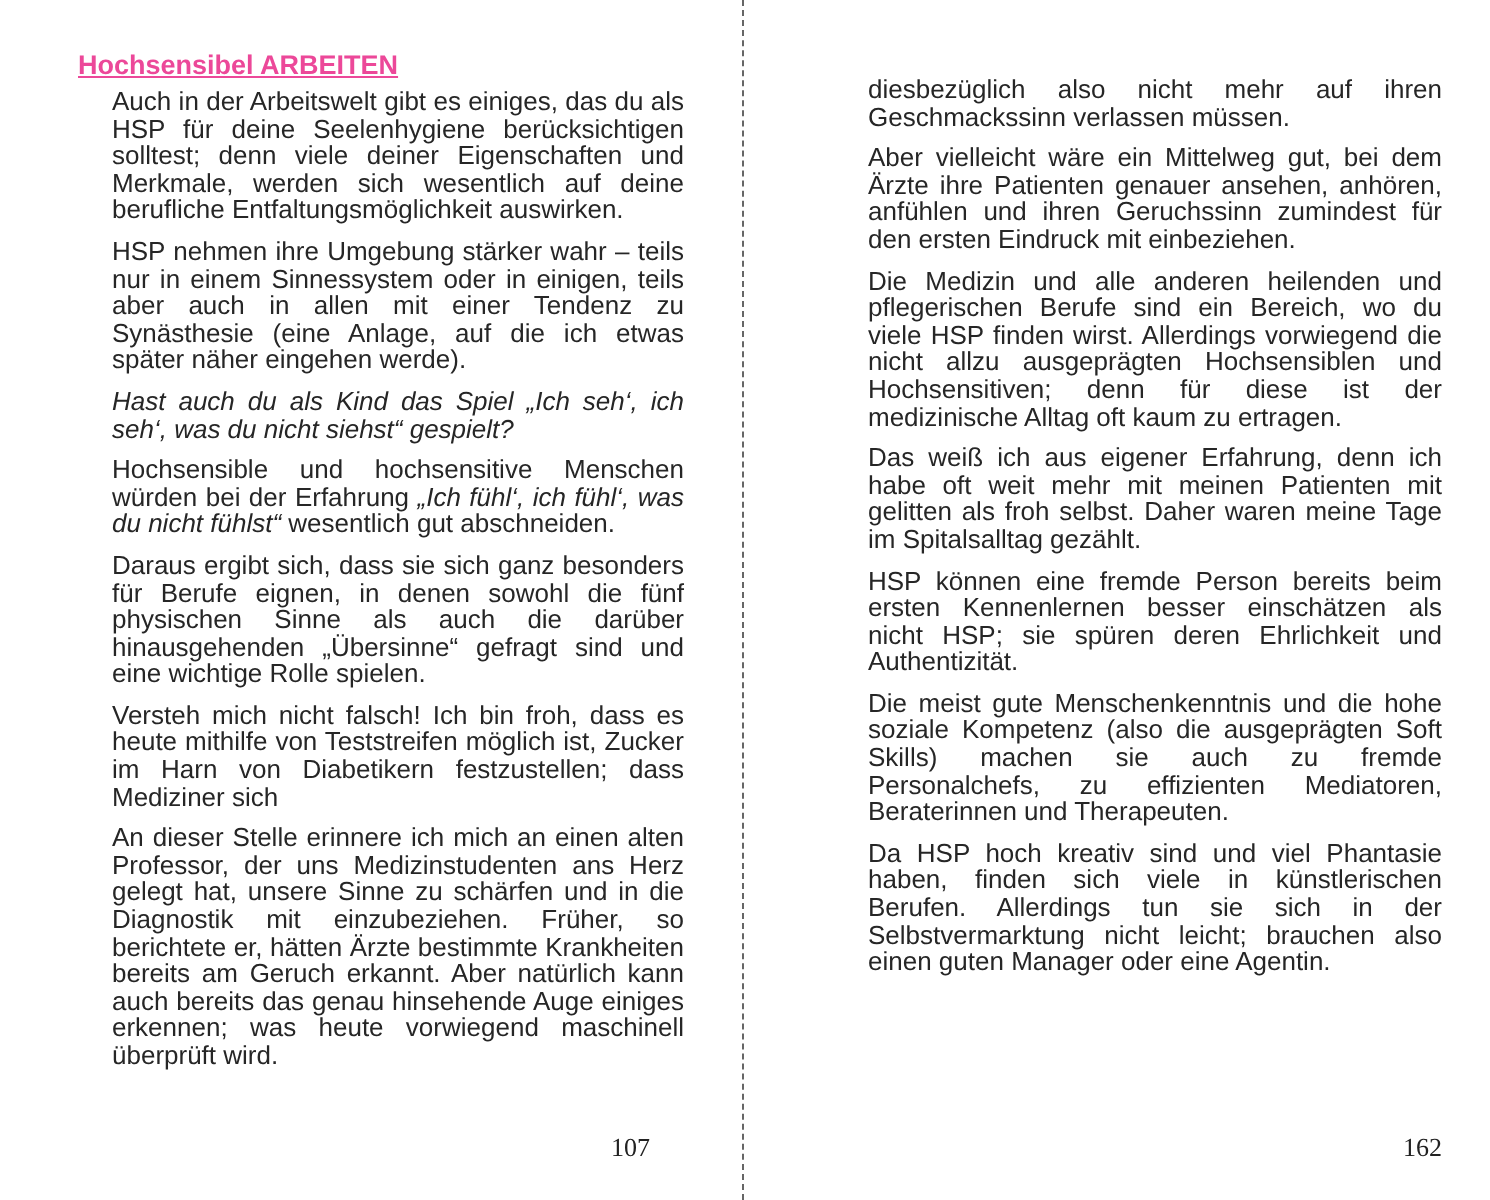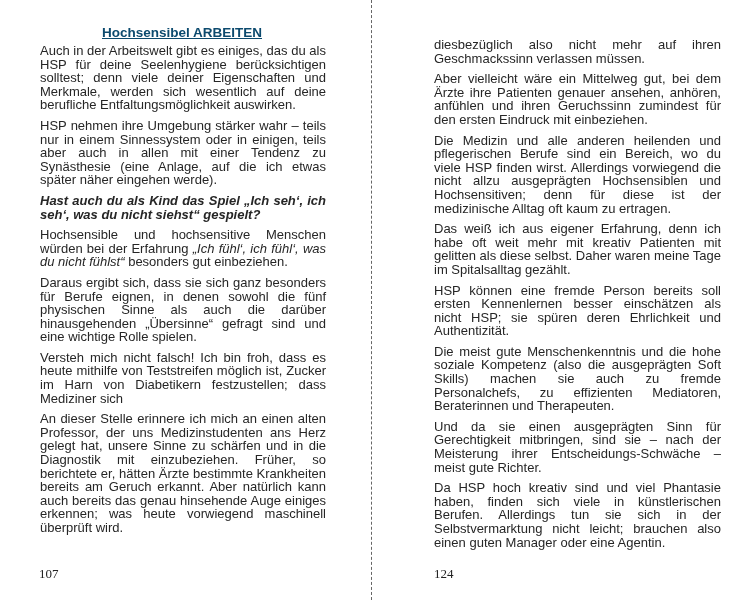--- a/index.html
+++ b/index.html
@@ -10,63 +10,62 @@
       border-left: 1px dashed #666;
     }
     .page {
       position: absolute; top: 0; height: 600px;
       font-family: "Liberation Sans", sans-serif;
       color: #262626; font-size: 13px; line-height: 13.6px;
     }
     .page.left { left: 39px; width: 286px; }
     .page.right { left: 434px; width: 287px; }
     .page-title {
-      text-align: center; font-weight: bold; text-decoration: underline;
-      font-size: 13.5px; margin: 0 0 2px 0; color: #0c4a6e;
+      text-align: left; font-weight: bold; text-decoration: underline;
+      font-size: 13.5px; margin: 0 0 2px 0; color: #ec4899;
     }
     .content p {
       margin: 0 0 7px 0; text-align: justify; hyphens: manual;
     }
-    .content p.italic { font-style: italic; font-weight: bold; }
-    .left .content { position: absolute; top: 44px; left: 1px; width: 286px; }
+    .content p.italic { font-style: italic; }
+    .left .content { position: absolute; top: 44px; left: 17px; width: 286px; }
     .right .content { position: absolute; top: 38px; left: 0; width: 287px; }
     .page-number {
       position: absolute; top: 567px; left: 0; width: 100%;
-      text-align: left; font-family: "Liberation Serif", serif; font-size: 13px;
+      text-align: right; font-family: "Liberation Serif", serif; font-size: 13px;
       color: #222;
     }
   </style>
 </head>
 <body>
 
 <div class="spread">
 
   <div class="page left">
     <div class="page-title" style="position:absolute; top:26px; left:0; width:100%;">Hochsensibel ARBEITEN</div>
     <div class="content">
       <p>Auch in der Arbeitswelt gibt es einiges, das du als HSP für deine Seelenhygiene berücksichtigen soll­test; denn viele deiner Eigenschaften und Merkmale, werden sich wesentlich auf deine berufliche Entfal­tungsmöglichkeit auswirken.</p>
       <p>HSP nehmen ihre Umgebung stärker wahr – teils nur in einem Sinnessystem oder in einigen, teils aber auch in allen mit einer Tendenz zu Synästhesie (eine Anlage, auf die ich etwas später näher eingehen wer­de).</p>
       <p class="italic">Hast auch du als Kind das Spiel „Ich seh‘, ich seh‘, was du nicht siehst“ gespielt?</p>
-      <p><span>Hochsensible und hochsensitive Menschen würden bei der Erfahrung </span><i>„Ich fühl‘, ich fühl‘, was du nicht fühlst“</i><span> besonders gut einbeziehen.</span></p>
+      <p><span>Hochsensible und hochsensitive Menschen würden bei der Erfahrung </span><i>„Ich fühl‘, ich fühl‘, was du nicht fühlst“</i><span> wesentlich gut abschneiden.</span></p>
       <p>Daraus ergibt sich, dass sie sich ganz besonders für Berufe eignen, in denen sowohl die fünf physischen Sinne als auch die darüber hinausgehenden „Über­sinne“ gefragt sind und eine wichtige Rolle spielen.</p>
       <p>Versteh mich nicht falsch! Ich bin froh, dass es heute mithilfe von Teststreifen möglich ist, Zucker im Harn von Diabetikern festzustellen; dass Mediziner sich</p>
       <p>An dieser Stelle erinnere ich mich an einen alten Pro­fessor, der uns Medizinstudenten ans Herz gelegt hat, unsere Sinne zu schärfen und in die Diagnostik mit einzubeziehen. Früher, so berichtete er, hätten Ärzte bestimmte Krankheiten bereits am Geruch erkannt. Aber natürlich kann auch bereits das genau hinse­hende Auge einiges erkennen; was heute vorwiegend maschinell überprüft wird.</p>
     </div>
     <div class="page-number">107</div>
   </div>
 
   <div class="divider"></div>
 
   <div class="page right">
     <div class="content">
       <p>diesbezüglich also nicht mehr auf ihren Geschmacks­sinn verlassen müssen.</p>
       <p>Aber vielleicht wäre ein Mittelweg gut, bei dem Ärzte ihre Patienten genauer ansehen, anhören, anfühlen und ihren Geruchssinn zumindest für den ersten Ein­druck mit einbeziehen.</p>
       <p>Die Medizin und alle anderen heilenden und pflegeri­schen Berufe sind ein Bereich, wo du viele HSP fin­den wirst. Allerdings vorwiegend die nicht allzu aus­geprägten Hochsensiblen und Hochsensitiven; denn für diese ist der medizinische Alltag oft kaum zu er­tragen.</p>
-      <p>Das weiß ich aus eigener Erfahrung, denn ich habe oft weit mehr mit kreativ Patienten mit gelitten als diese selbst. Daher waren meine Tage im Spitalsall­tag gezählt.</p>
-      <p>HSP können eine fremde Person bereits soll ersten Kennenlernen besser einschätzen als nicht HSP; sie spüren deren Ehrlichkeit und Authentizität.</p>
+      <p>Das weiß ich aus eigener Erfahrung, denn ich habe oft weit mehr mit meinen Patienten mit gelitten als froh selbst. Daher waren meine Tage im Spitalsall­tag gezählt.</p>
+      <p>HSP können eine fremde Person bereits beim ersten Kennenlernen besser einschätzen als nicht HSP; sie spüren deren Ehrlichkeit und Authentizität.</p>
       <p>Die meist gute Menschenkenntnis und die hohe so­ziale Kompetenz (also die ausgeprägten Soft Skills) machen sie auch zu fremde Personalchefs, zu effizien­ten Mediatoren, Beraterinnen und Therapeuten.</p>
-      <p>Und da sie einen ausgeprägten Sinn für Gerechtigkeit mitbringen, sind sie – nach der Meisterung ihrer Ent­scheidungs-Schwäche – meist gute Richter.</p>
       <p>Da HSP hoch kreativ sind und viel Phantasie haben, finden sich viele in künstlerischen Berufen. Allerdings tun sie sich in der Selbstvermarktung nicht leicht; brauchen also einen guten Manager oder eine Agen­tin.</p>
     </div>
-    <div class="page-number">124</div>
+    <div class="page-number">162</div>
   </div>
 
 </div>
 
 </body></html>

